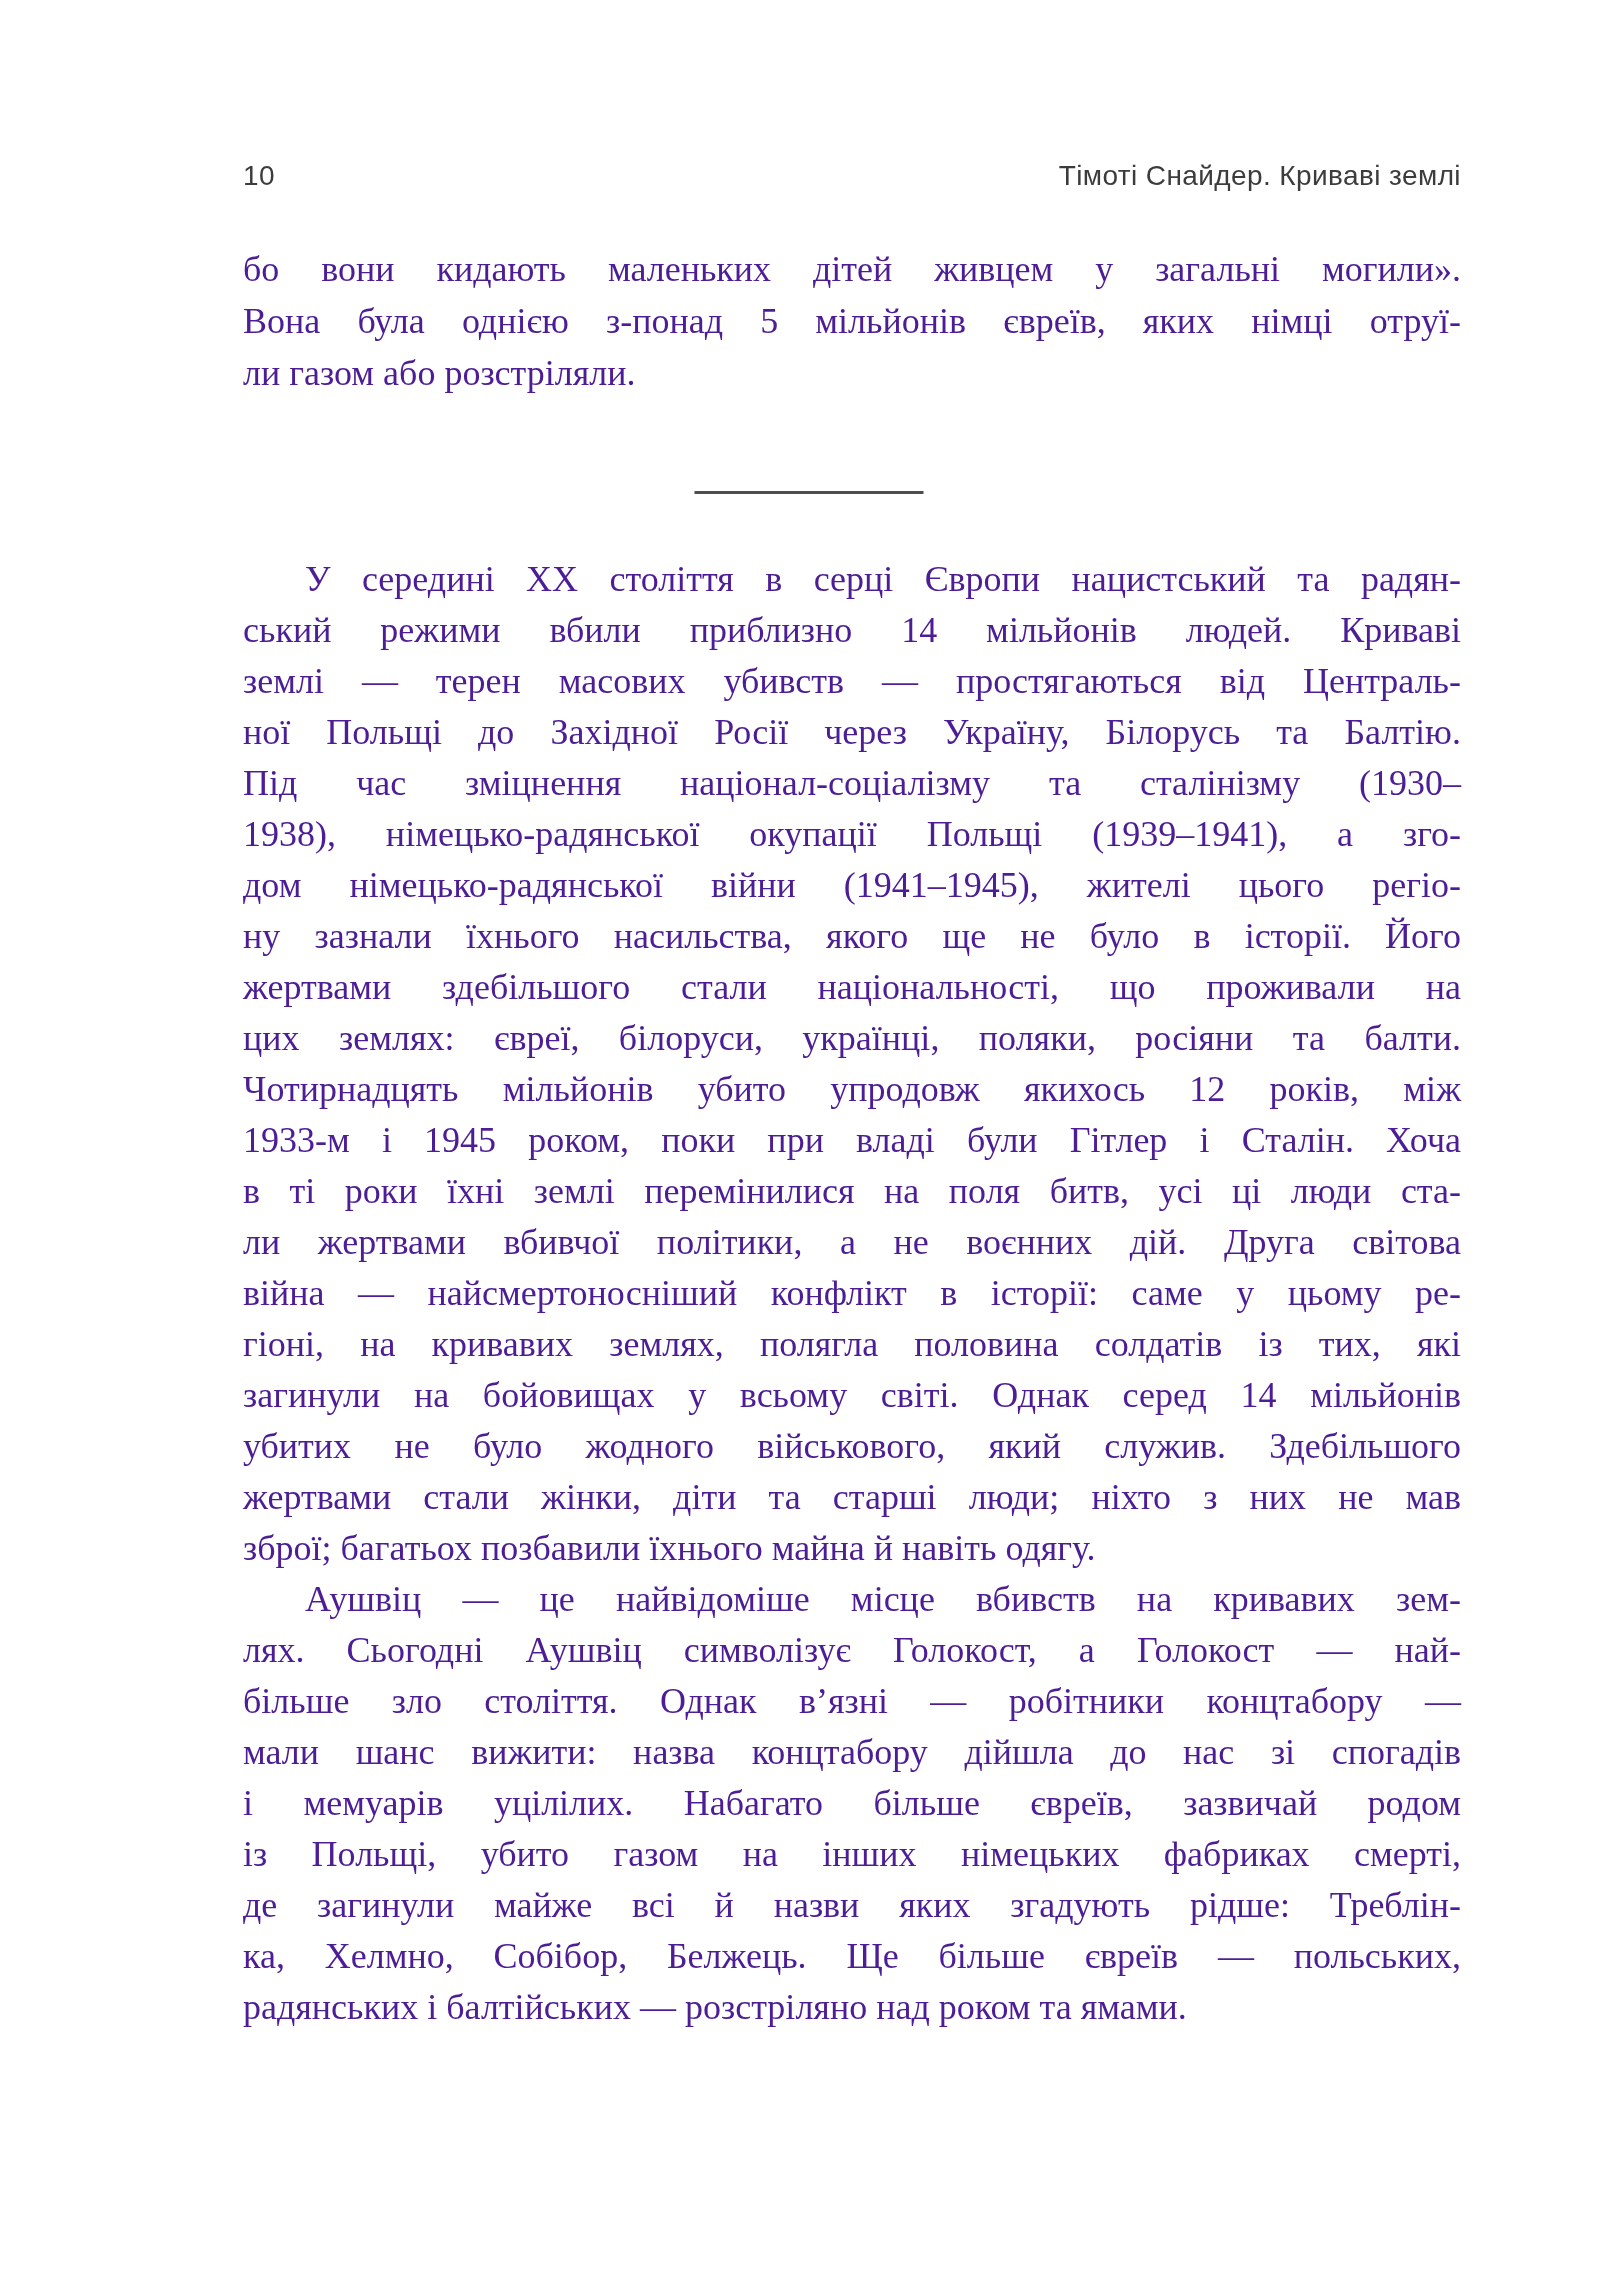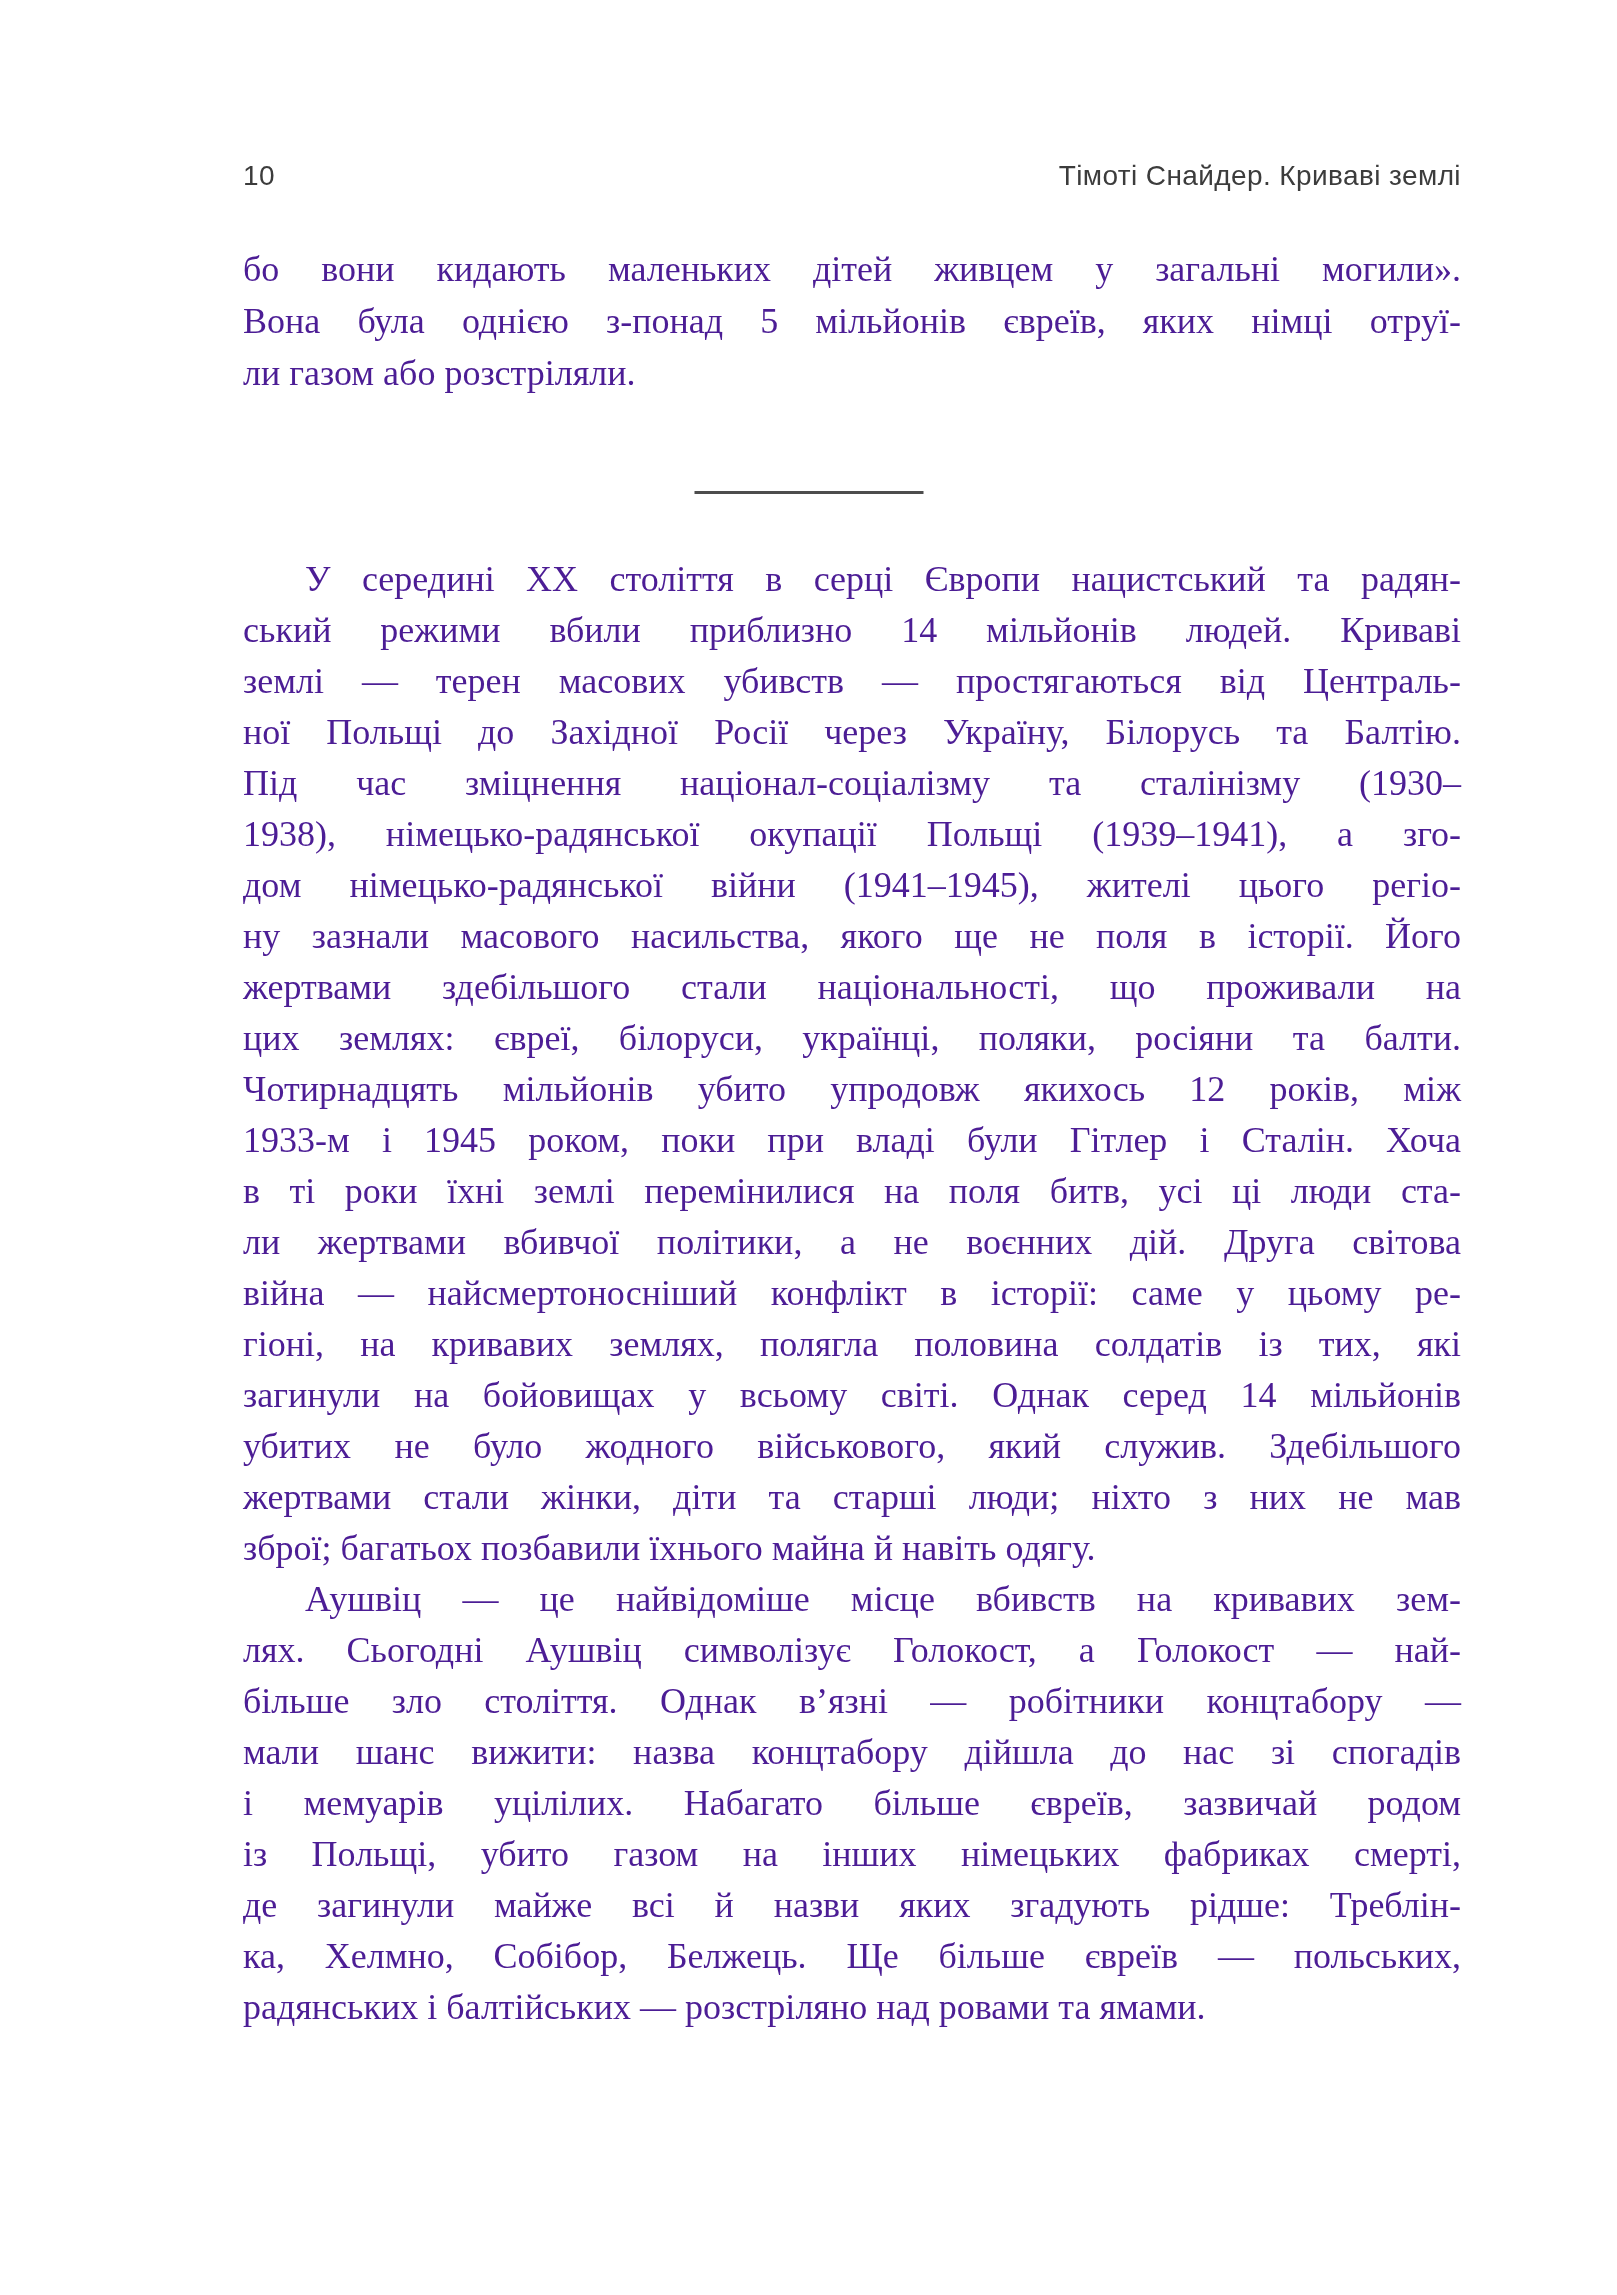--- a/index.html
+++ b/index.html
@@ -97,21 +97,21 @@
 
   <div id="body-block">
     <div class="para">
       <div class="line indent">У середині ХХ століття в серці Європи нацистський та радян-</div>
       <div class="line">ський режими вбили приблизно 14 мільйонів людей. Криваві</div>
       <div class="line">землі — терен масових убивств — простягаються від Централь-</div>
       <div class="line">ної Польщі до Західної Росії через Україну, Білорусь та Балтію.</div>
       <div class="line">Під час зміцнення націонал-соціалізму та сталінізму (1930–</div>
       <div class="line">1938), німецько-радянської окупації Польщі (1939–1941), а зго-</div>
       <div class="line">дом німецько-радянської війни (1941–1945), жителі цього регіо-</div>
-      <div class="line">ну зазнали масового насильства, якого ще не поля в історії. Його</div>
+      <div class="line">ну зазнали їхнього насильства, якого ще не було в історії. Його</div>
       <div class="line">жертвами здебільшого стали національності, що проживали на</div>
       <div class="line">цих землях: євреї, білоруси, українці, поляки, росіяни та балти.</div>
       <div class="line">Чотирнадцять мільйонів убито упродовж якихось 12 років, між</div>
       <div class="line">1933-м і 1945 роком, поки при владі були Гітлер і Сталін. Хоча</div>
       <div class="line">в ті роки їхні землі перемінилися на поля битв, усі ці люди ста-</div>
       <div class="line">ли жертвами вбивчої політики, а не воєнних дій. Друга світова</div>
       <div class="line">війна — найсмертоносніший конфлікт в історії: саме у цьому ре-</div>
       <div class="line">гіоні, на кривавих землях, полягла половина солдатів із тих, які</div>
       <div class="line">загинули на бойовищах у всьому світі. Однак серед 14 мільйонів</div>
       <div class="line">убитих не було жодного військового, який служив. Здебільшого</div>
@@ -120,18 +120,18 @@
     </div>
     <div class="para">
       <div class="line indent">Аушвіц — це найвідоміше місце вбивств на кривавих зем-</div>
       <div class="line">лях. Сьогодні Аушвіц символізує Голокост, а Голокост — най-</div>
       <div class="line">більше зло століття. Однак в’язні — робітники концтабору —</div>
       <div class="line">мали шанс вижити: назва концтабору дійшла до нас зі спогадів</div>
       <div class="line">і мемуарів уцілілих. Набагато більше євреїв, зазвичай родом</div>
       <div class="line">із Польщі, убито газом на інших німецьких фабриках смерті,</div>
       <div class="line">де загинули майже всі й назви яких згадують рідше: Треблін-</div>
       <div class="line">ка, Хелмно, Собібор, Белжець. Ще більше євреїв — польських,</div>
-      <div class="line last">радянських і балтійських — розстріляно над ровами та ямами.</div>
+      <div class="line last">радянських і балтійських — розстріляно над роком та ямами.</div>
     </div>
   </div>
 
 </div>
 
 
 </body></html>

